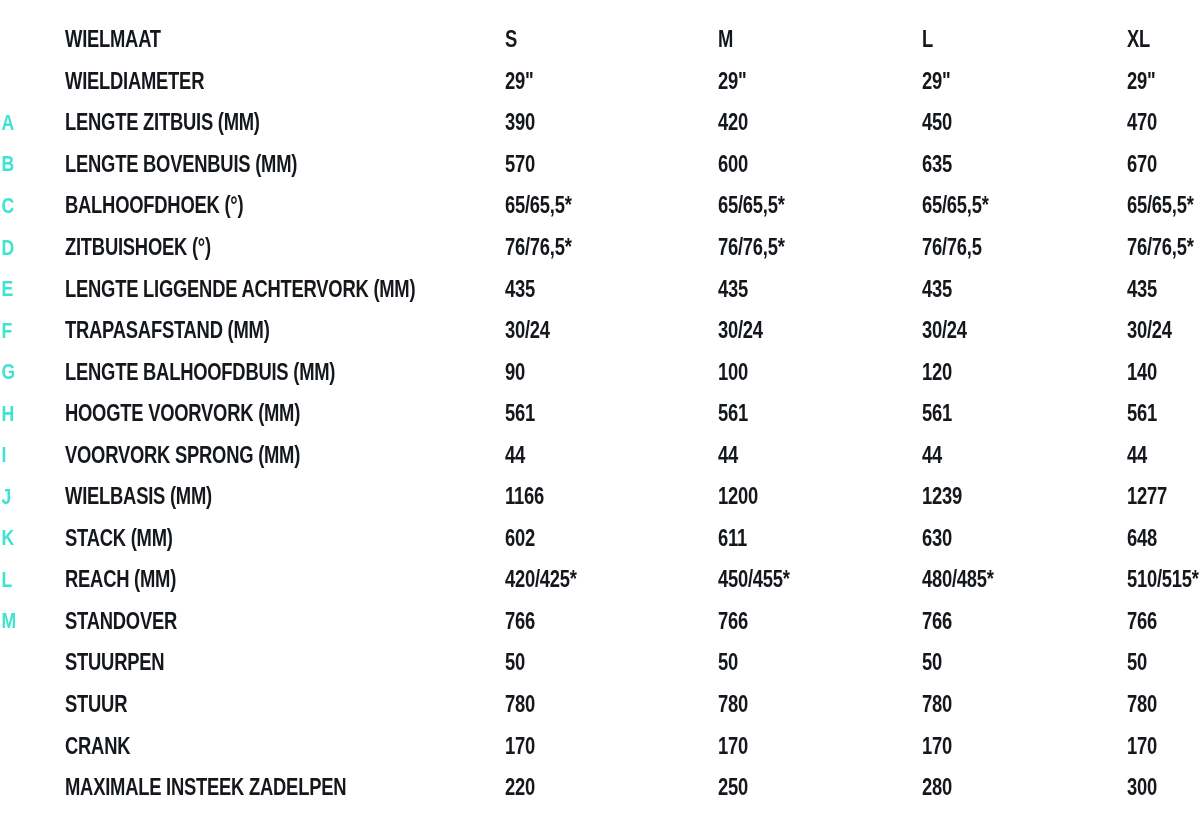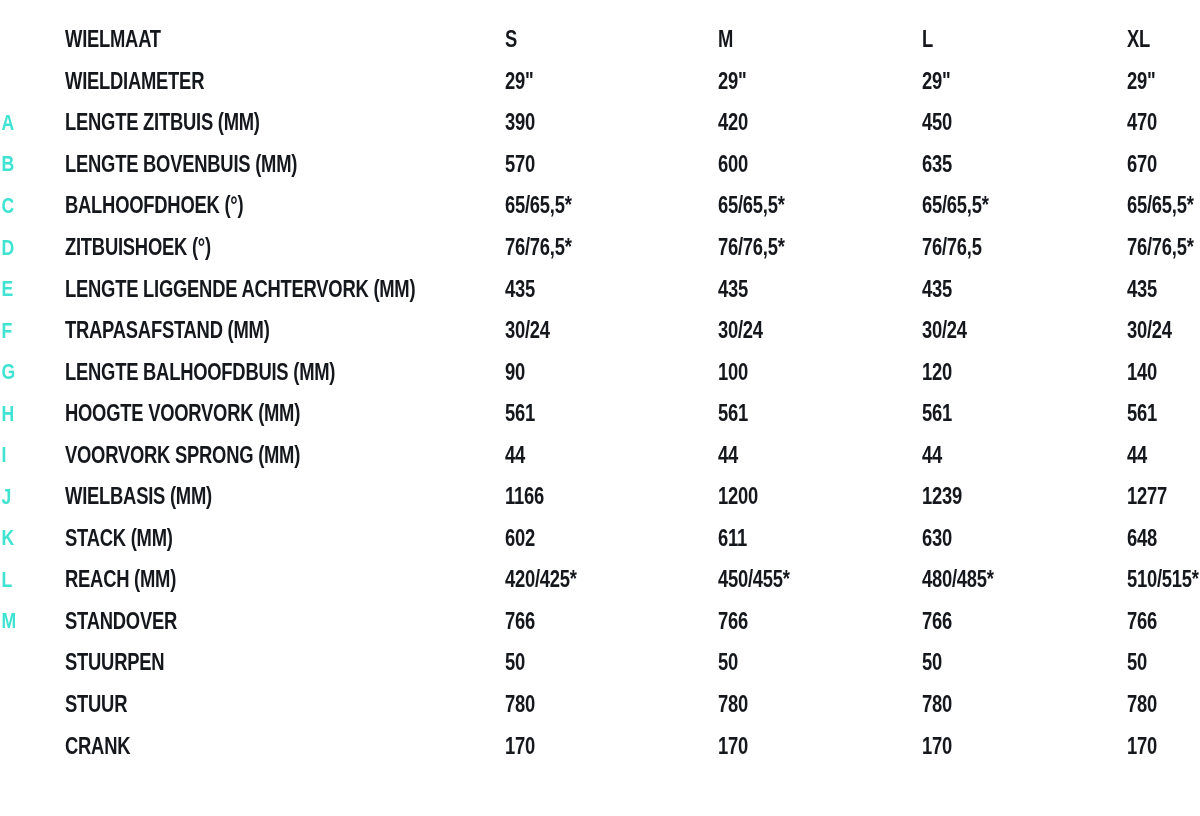--- a/index.html
+++ b/index.html
@@ -191,15 +191,23 @@
         <span class="cell value">780</span>
       </div>
       <div class="grid-row">
         <span class="cell letter" style="color: rgb(63, 227, 210);"></span>
         <span class="cell label">CRANK</span>
         <span class="cell value">170</span>
         <span class="cell value">170</span>
         <span class="cell value">170</span>
         <span class="cell value">170</span>
       </div>
+      <div class="grid-row">
+        <span class="cell letter" style="color: rgb(63, 227, 210);"></span>
+        <span class="cell label">MAXIMALE INSTEEK ZADELPEN</span>
+        <span class="cell value">220</span>
+        <span class="cell value">250</span>
+        <span class="cell value">280</span>
+        <span class="cell value">300</span>
+      </div>
     </div>
   <div class="bottom-divider"></div>
 </div>
 
 </body></html>

